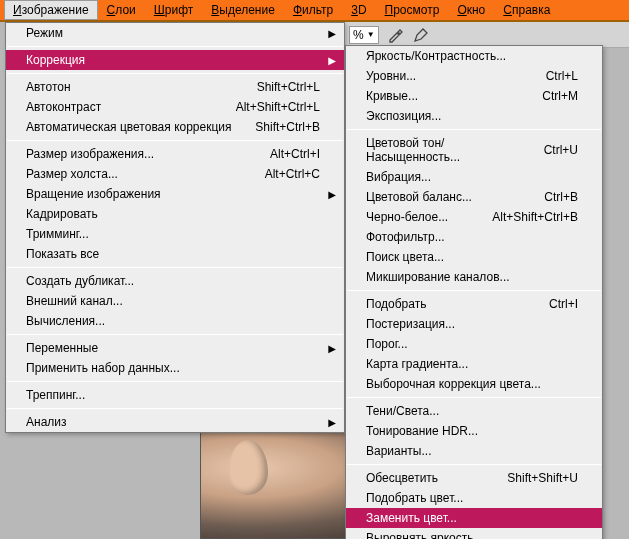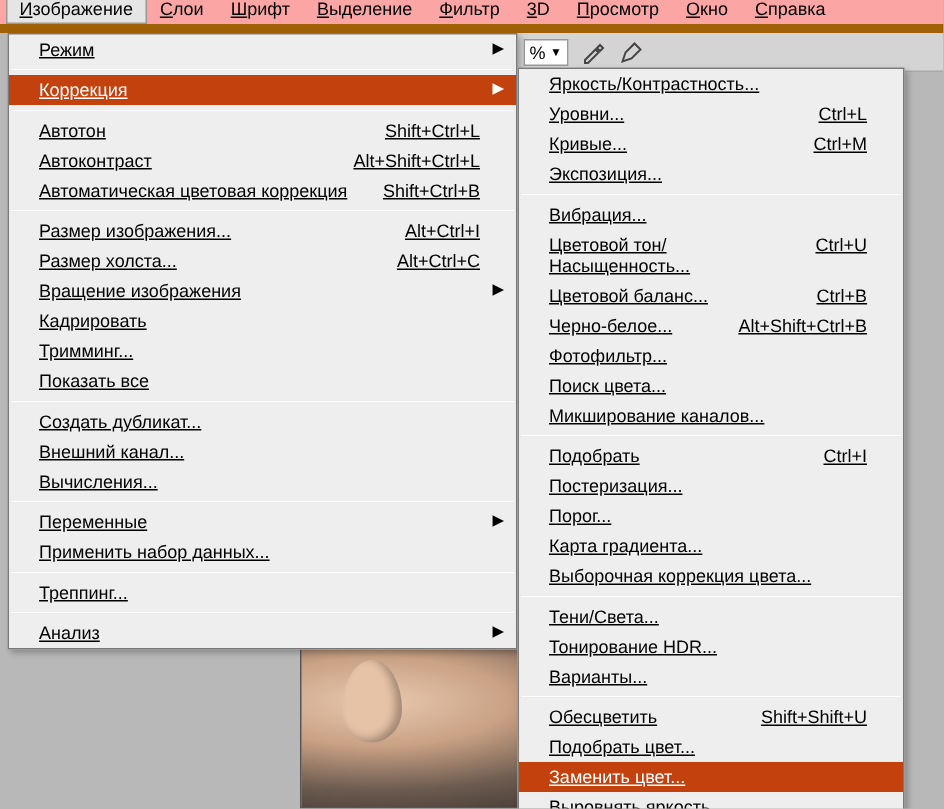--- a/index.html
+++ b/index.html
@@ -1,34 +1,34 @@
 <!DOCTYPE html>
 <html><head>
 <meta charset="utf-8">
 <style>
 * { margin: 0; padding: 0; box-sizing: border-box; font-family: Arial, sans-serif; font-size: 12px; }
 body { width: 629px; height: 539px; background: #b8b8b8; position: relative; overflow: hidden; }
 
-.menubar { background: #fca5a5; border-bottom: 6px solid #a16207; height: 22px; display: flex; align-items: flex-end; padding: 0 4px; }
+.menubar { background: #f97316; border-bottom: 2px solid #a16207; height: 22px; display: flex; align-items: flex-start; padding: 0 4px; }
 .menubar-item { padding: 3px 9px; cursor: default; }
 .menubar-item.active { background: #e5e5e5; border: 1px solid #999; padding: 2px 8px; }
 .menubar-item .mn { text-decoration: underline; }
 
 .toolbar { background: #d4d4d4; border-bottom: 1px solid #aaa; height: 26px; position: absolute; left: 345px; right: 0; top: 22px; display: flex; align-items: center; padding: 0 4px; gap: 6px; }
 .tb-pct { display: flex; align-items: center; border: 1px solid #999; background: #fff; padding: 1px 3px; }
 .tb-pct .tri { font-size: 8px; margin-left: 3px; }
 .tb-icon { width: 20px; height: 20px; display: flex; align-items: center; justify-content: center; }
 
 .dropdown { position: absolute; background: #eeeeee; border: 1px solid #7a7a7a; box-shadow: 2px 2px 4px rgba(0,0,0,.25); }
 .dropdown.main { left: 5px; top: 22px; width: 340px; }
 .dropdown.sub { left: 345px; top: 45px; width: 258px; }
 
-.menu-item { display: flex; align-items: flex-start; padding: 3px 24px 3px 20px; color: #000; position: relative; cursor: default; text-decoration: underline; }
+.menu-item { display: flex; align-items: center; padding: 3px 24px 3px 20px; color: #000; position: relative; cursor: default; }
 .menu-item.disabled { color: #000000; }
-.menu-item.highlight { background: #c2410c; color: #fff; }
+.menu-item.highlight { background: #be185d; color: #fff; }
 .menu-item .lbl { flex: 1; }
 .menu-item .sc { margin-left: 20px; }
 .menu-item .arrow { position: absolute; right: 8px; font-size: 10px; }
 .menu-item.highlight .arrow { color: #fff; }
 .menu-sep { height: 1px; background: #c0c0c0; margin: 3px 1px; border-bottom: 1px solid #fff; }
 
 .canvas-bg { position: absolute; left: 0; top: 22px; right: 0; bottom: 0; background: #b8b8b8; z-index: -2; }
 .photo { position: absolute; left: 200px; top: 420px; width: 260px; height: 119px; background: radial-gradient(ellipse at 20% 40%, #e8c9b0 0%, #c9a184 30%, #6b5a4f 60%, #2a2422 100%); z-index: -1; border: 1px solid #555; }
 .ear { position: absolute; left: 228px; top: 440px; width: 40px; height: 55px; background: #e6c2a6; border-radius: 50% 50% 50% 50% / 60% 60% 40% 40%; z-index: -1; box-shadow: inset -4px -2px 6px rgba(0,0,0,.3); }
 
@@ -154,27 +154,27 @@
     </div>
     <div class="menu-item">
       <span class="lbl">Кривые...</span>
       <span class="sc">Ctrl+M</span>
     </div>
     <div class="menu-item">
       <span class="lbl">Экспозиция...</span>
     </div>
     <div class="menu-sep"></div>
     <div class="menu-item">
-      <span class="lbl">Вибрация...</span>
-    </div>
-    <div class="menu-item">
       <span class="lbl">Цветовой тон/Насыщенность...</span>
       <span class="sc">Ctrl+U</span>
     </div>
     <div class="menu-item">
+      <span class="lbl">Вибрация...</span>
+    </div>
+    <div class="menu-item">
       <span class="lbl">Цветовой баланс...</span>
       <span class="sc">Ctrl+B</span>
     </div>
     <div class="menu-item">
       <span class="lbl">Черно-белое...</span>
       <span class="sc">Alt+Shift+Ctrl+B</span>
     </div>
     <div class="menu-item">
       <span class="lbl">Фотофильтр...</span>
     </div>

